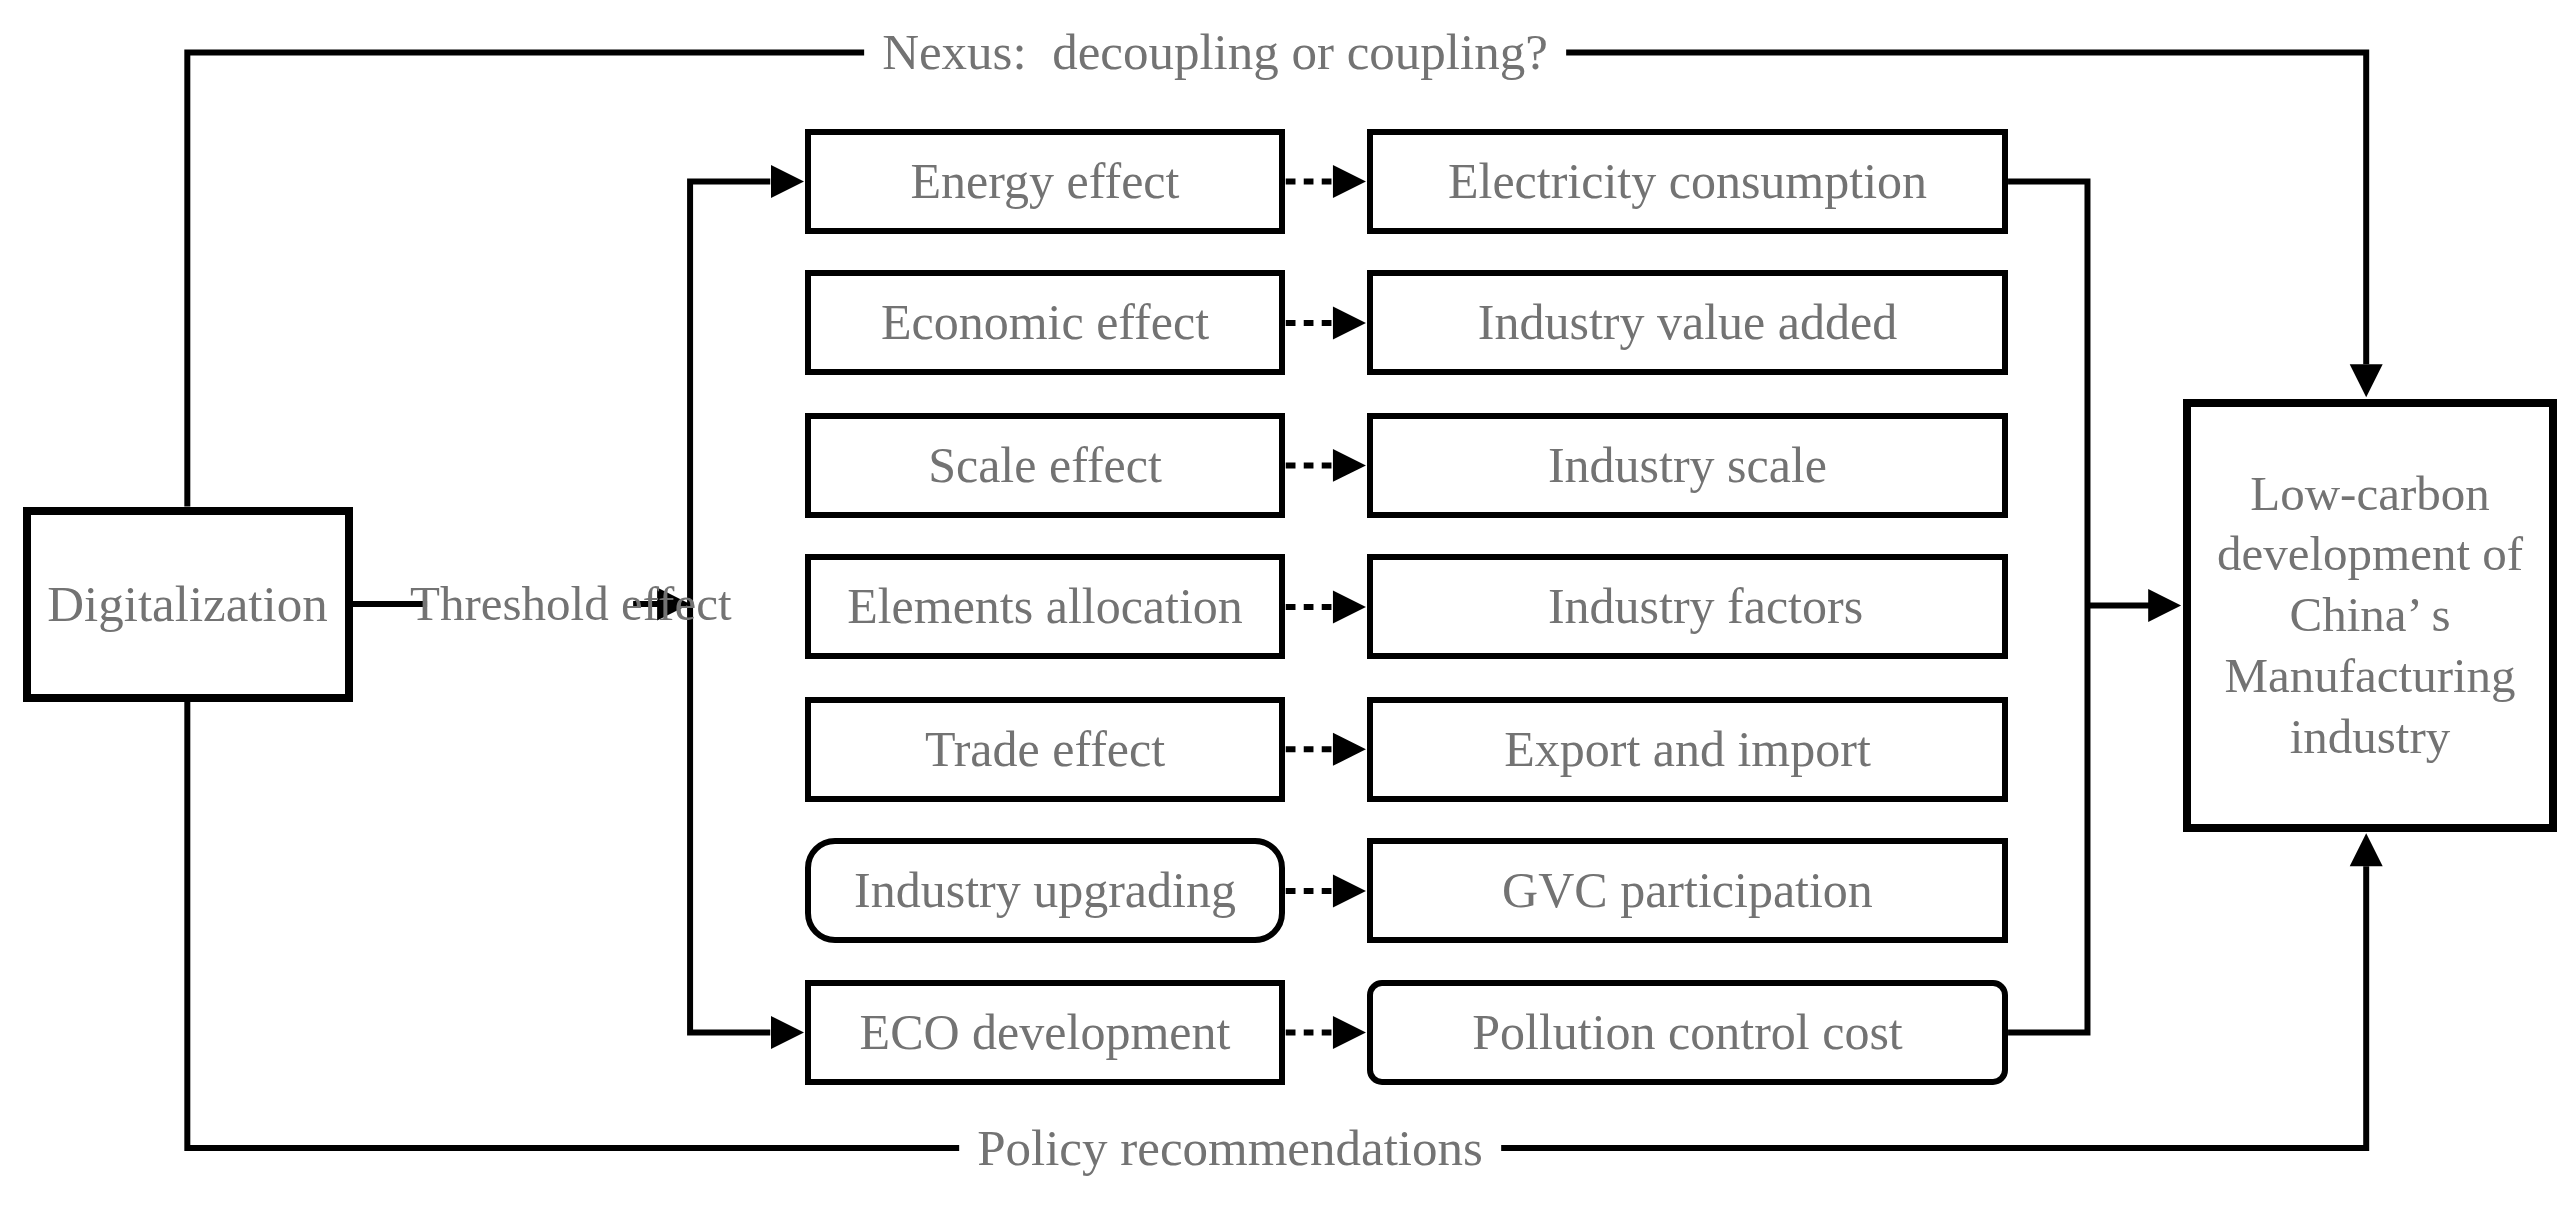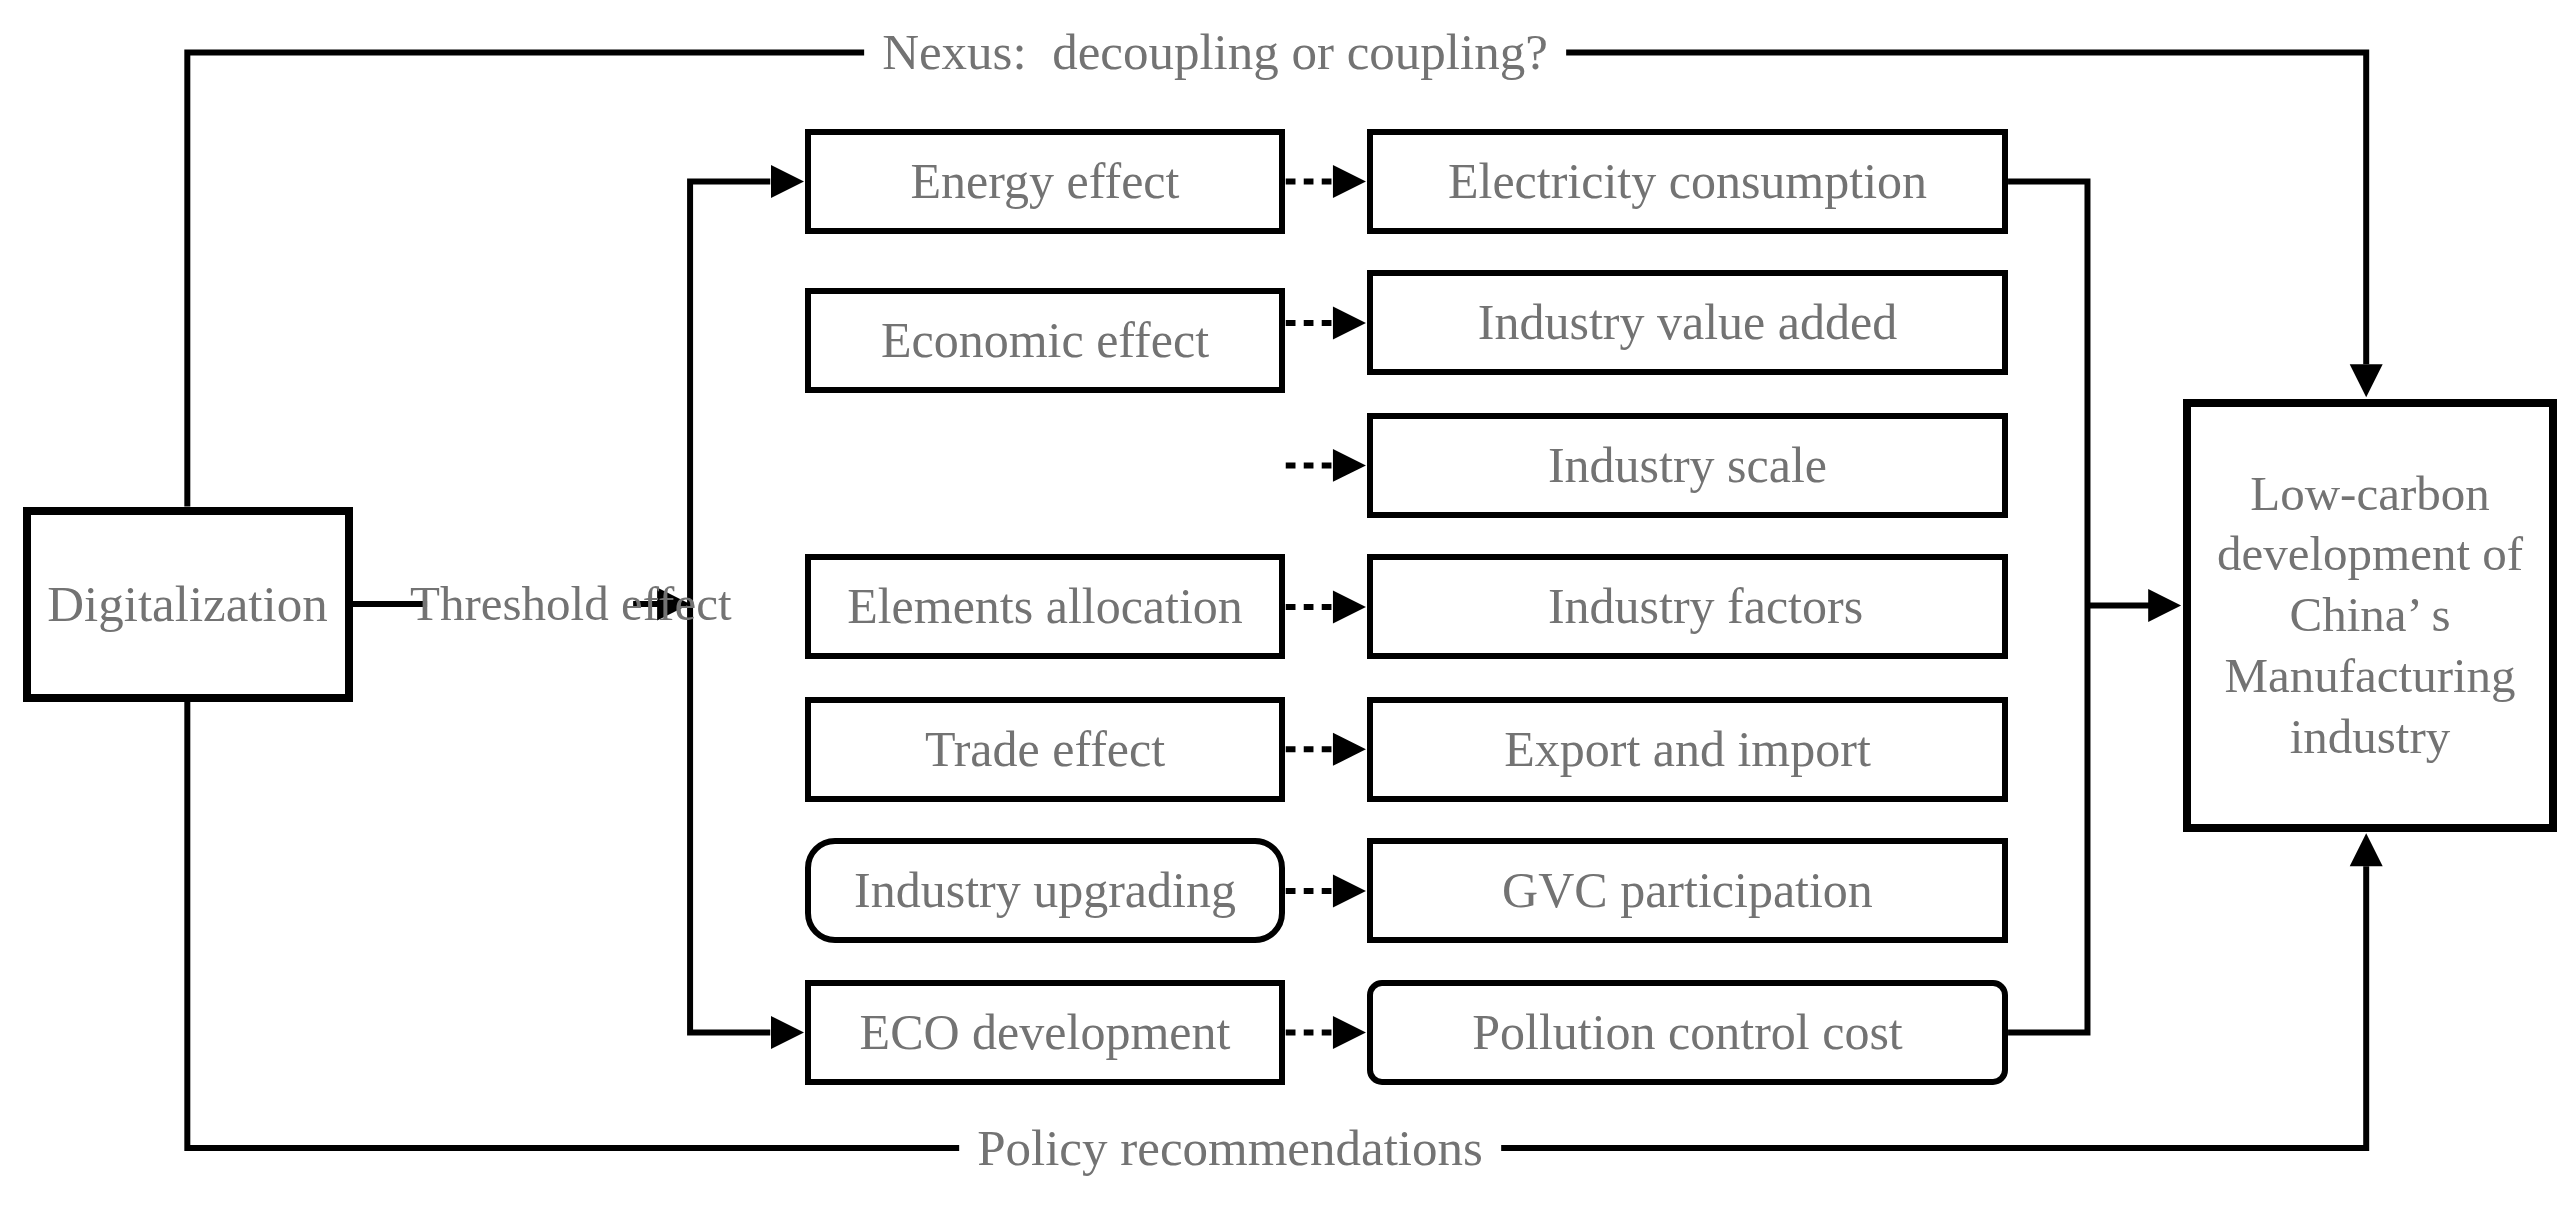--- a/index.html
+++ b/index.html
@@ -109,22 +109,25 @@
   <div class="line-label" style="left:1230px; top:1148px;">Policy recommendations</div>
   <div class="line-label no-bg threshold" style="left:530px; top:604px; width:240px;">Threshold effect</div>
 
   <div class="node digi big">
     <span>Digitalization</span>
   </div>
 
   <div class="node effect" style="top:129px;">
     <span>Energy effect</span>
   </div>
-  <div class="node effect" style="top:270px;margin-top:18px;">
+  <div class="node effect" style="top:270px;">
     <span>Economic effect</span>
+  </div>
+  <div class="node effect" style="top:413px;">
+    <span>Scale effect</span>
   </div>
   <div class="node effect" style="top:554px;">
     <span>Elements allocation</span>
   </div>
   <div class="node effect" style="top:697px;">
     <span>Trade effect</span>
   </div>
   <div class="node effect" style="top:838px;border-radius:30px;">
     <span>Industry upgrading</span>
   </div>

